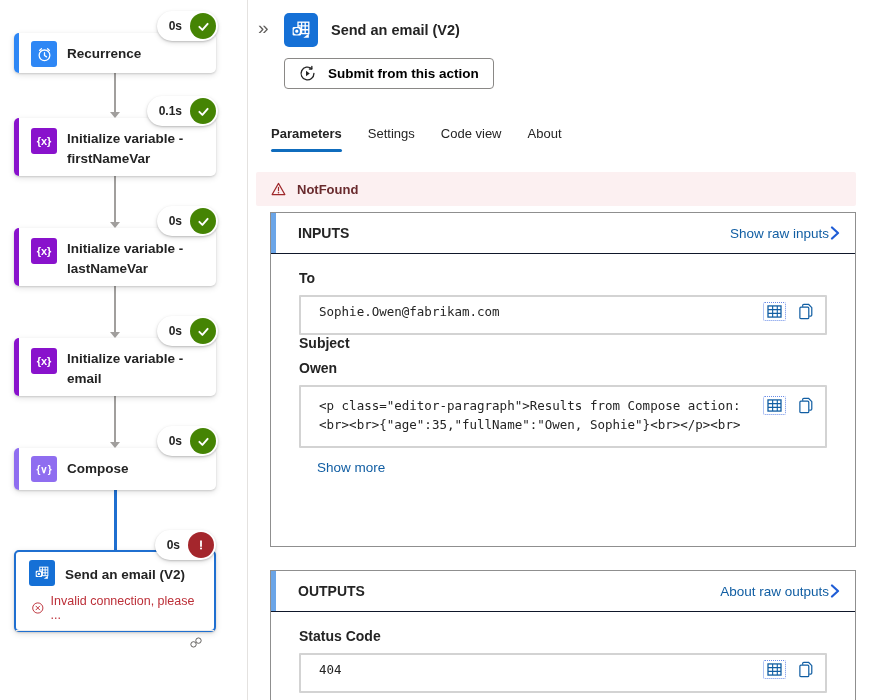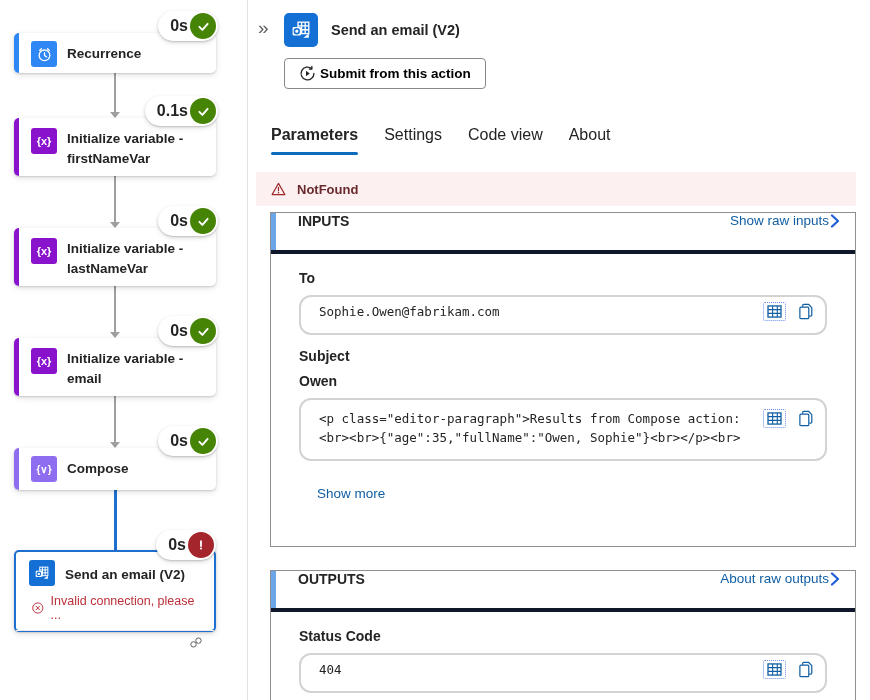--- a/index.html
+++ b/index.html
@@ -16,63 +16,63 @@
   .node-row { display:flex; align-items:center; padding:8px 10px 8px 17px; }
   .node-row.top { align-items:flex-start; }
   .node-icon { width:26px; height:26px; border-radius:3px; flex:0 0 26px; margin-right:10px;
     display:flex; align-items:center; justify-content:center; color:#fff; font-size:11px; font-weight:700; }
   .node-title { font-size:13.5px; font-weight:700; line-height:20px; color:#242424; padding-top:3px; }
   .one-line .node-title { padding-top:0; }
 
   .badge { position:absolute; top:-22px; right:-2px; display:flex; align-items:center;
     background:#fff; border-radius:16px; padding:2px 2px 2px 12px;
     box-shadow:0 1px 2px rgba(0,0,0,.18), 0 2px 5px rgba(0,0,0,.12); }
-  .badge .dur { font-size:16px; font-weight:700; margin-right:2px; color:#242424; }
+  .badge .dur { font-size:12px; font-weight:700; margin-right:8px; color:#242424; }
   .status-circle { width:26px; height:26px; border-radius:50%; display:flex; align-items:center; justify-content:center; }
   .status-success { background:#458404; }
   .status-error { background:#a4262c; }
 
   .connector { position:absolute; width:2px; background:#a19f9d; left:114px; }
   .connector .arrow { position:absolute; left:-4px; bottom:-6px; width:0; height:0;
     border-left:5px solid transparent; border-right:5px solid transparent; border-top:6px solid #a19f9d; }
   .connector.blue { background:#1f6fd0; width:2.5px; }
 
   .email-card { border:2px solid #1f6fd0; }
   .email-error-row { display:flex; align-items:center; gap:6px; padding:0 10px 8px 15px;
     color:#bc2f38; font-size:12.5px; }
   .email-footer { border-top:1px solid #ebebeb; padding:4px 10px; display:flex; justify-content:flex-end; }
 
   
   .panel-header-chevrons { position:absolute; left:258px; top:18px; font-size:19px; color:#605e5c; cursor:pointer; line-height:1; }
   .panel-app-icon { position:absolute; left:284px; top:13px; width:34px; height:34px; border-radius:5px;
     background:#1570d6; display:flex; align-items:center; justify-content:center; }
   .panel-title { position:absolute; left:331px; top:22px; font-size:14.5px; font-weight:700; }
-  .submit-btn { position:absolute; left:284px; top:58px; height:31px; display:inline-flex; align-items:center; gap:4px;
+  .submit-btn { position:absolute; left:284px; top:58px; height:31px; display:inline-flex; align-items:center; gap:12px;
     padding:0 14px; border:1px solid #8a8886; border-radius:4px; background:#fff; font-size:13.5px; font-weight:700; cursor:pointer; }
 
   .tabs { position:absolute; left:271px; top:126px; display:flex; gap:26px; }
-  .tab { font-size:16px; color:#242424; padding-bottom:10px; position:relative; cursor:pointer; }
+  .tab { font-size:13px; color:#242424; padding-bottom:10px; position:relative; cursor:pointer; }
   .tab.active { font-weight:700; }
   .tab.active::after { content:""; position:absolute; left:0; right:0; bottom:-1px; height:3px; background:#0f6cbd; border-radius:2px; }
 
   .error-banner { position:absolute; left:256px; top:172px; width:600px; height:34px; background:#fcf0f1;
     display:flex; align-items:center; gap:10px; padding:0 14px; border-radius:2px; }
   .error-banner .txt { font-size:13px; font-weight:700; color:#692a2d; }
 
   .io-card { position:absolute; left:270px; width:586px; background:#fff; border:1px solid #8f8f8f; }
-  .io-header { position:relative; height:41px; border-bottom:4px solid #0f172a; display:flex; align-items:flex-start; justify-content:space-between;
+  .io-header { position:relative; height:41px; border-bottom:1px solid #0f172a; display:flex; align-items:center; justify-content:space-between;
     padding:0 14px 0 27px; }
   .io-header::before { content:""; position:absolute; left:0; top:0; bottom:0; width:5px; background:#6ba5e7; }
   .io-heading { font-size:14px; font-weight:700; }
   .raw-link { display:flex; align-items:center; cursor:pointer; }
   .raw-link .lbl { font-size:13.5px; color:#115ea3; }
   .io-body { padding:16px 28px 20px 28px; }
   .field-label { font-size:14px; font-weight:700; margin-bottom:9px; }
-  .field-box { border:2px solid #d3d3d3; border-radius:12px; display:flex; align-items:center;
-    min-height:40px; padding:4px 12px 12px 18px; margin-bottom:13px; }
+  .field-box { border:2px solid #d3d3d3; border-radius:1px; display:flex; align-items:center;
+    min-height:40px; padding:4px 12px 12px 18px; }
   .field-box.multiline { align-items:flex-start; padding-top:9px; min-height:60px; }
   .mono { font-family:"DejaVu Sans Mono","Liberation Mono",monospace; font-size:12.5px; color:#242424;
     flex:1 1 auto; line-height:19px; word-break:break-all; white-space:pre-wrap; }
   .field-actions { display:flex; align-items:center; gap:12px; margin-left:12px; flex:0 0 auto; }
   .grid-btn { border:1px dotted #6b8de8; border-radius:2px; padding:2px 3px; display:flex; cursor:pointer; }
   .copy-btn { display:flex; cursor:pointer; }
   .show-more { font-size:13.5px; color:#115ea3; cursor:pointer; margin:12px 0 0 18px; display:inline-block; }
 </style>
 </head>
 <body>

